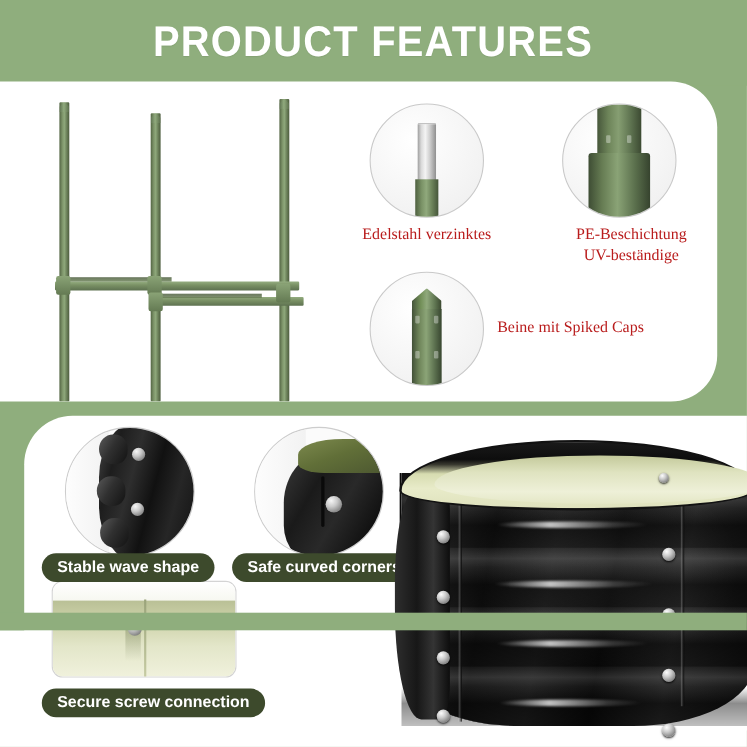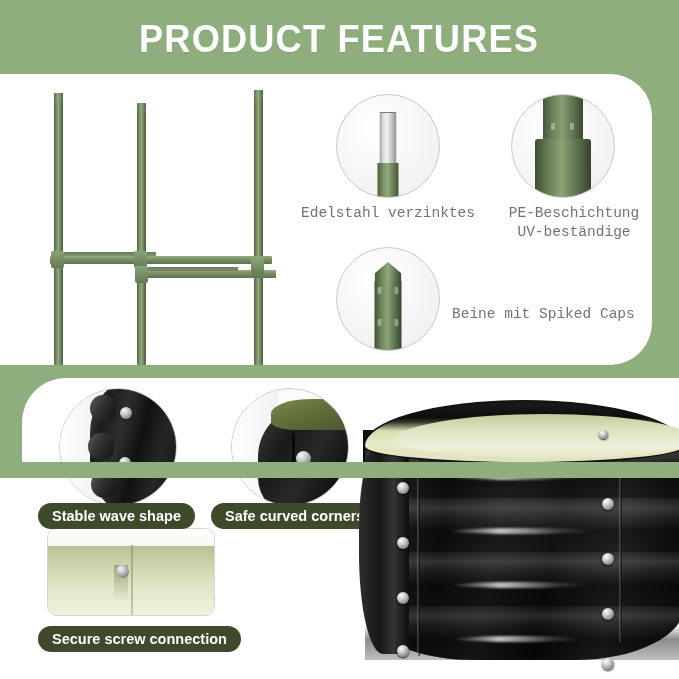--- a/index.html
+++ b/index.html
@@ -3,21 +3,21 @@
 <meta charset="utf-8">
 <style>
   * { box-sizing: border-box; margin: 0; padding: 0; }
   html, body {
     width: 679px; height: 679px;
     font-family: "Liberation Sans", sans-serif;
     overflow: hidden;
   }
   #page {
     position: relative;
-    width: 679px; height: 478px;
+    width: 679px; height: 573px;
     background: #8fae7d;
   }
 
   
   .header {
     position: absolute; left: 0; top: 0;
     width: 679px; height: 78px;
     background: #8fae7d;
     display: flex; align-items: center; justify-content: center;
   }
@@ -114,24 +114,24 @@
     clip-path: polygon(50% 0%, 100% 58%, 100% 100%, 0% 100%, 0% 58%);
   }
   .notch {
     position: absolute; width: 4px; height: 7px;
     background: rgba(255,255,255,.35);
     border-radius: 1px;
   }
 
   .callout-label {
     position: absolute;
-    color: #737373;
+    color: #b91c1c;
     font-size: 14.5px;
     line-height: 19px;
-    font-family: Liberation Mono, monospace;
+    font-family: Liberation Serif, serif;
     text-align: center;
   }
 
   
   .panel-bottom {
     position: absolute;
     left: 22px; top: 378px;
     width: 657px; height: 286px;
     background: #ffffff;
     border-top-left-radius: 44px;
@@ -338,21 +338,21 @@
 
     <div class="circle-cut" style="left:336px; top:173px; width:104px; height:104px;">
       <div class="spike-cap" style="top:14px;"></div>
       <div class="spike-body" style="top:33px; height:72px;">
         <div class="notch" style="left:3px; top:6px;"></div>
         <div class="notch" style="left:20px; top:6px;"></div>
         <div class="notch" style="left:3px; top:38px;"></div>
         <div class="notch" style="left:20px; top:38px;"></div>
       </div>
     </div>
-    <div class="callout-label" style="left:452px; top:215px; width:200px; text-align:left;margin-top:16px;">
+    <div class="callout-label" style="left:452px; top:215px; width:200px; text-align:left;">
       <div>Beine mit Spiked Caps</div>
     </div>
   </div>
 
   <div class="panel-bottom">
 
     <div class="detail-circle" style="left:37px; top:10px; width:118px; height:118px;">
       <div class="wave-img">
         <div class="wave-left"></div>
         <div class="wave-body"></div>

